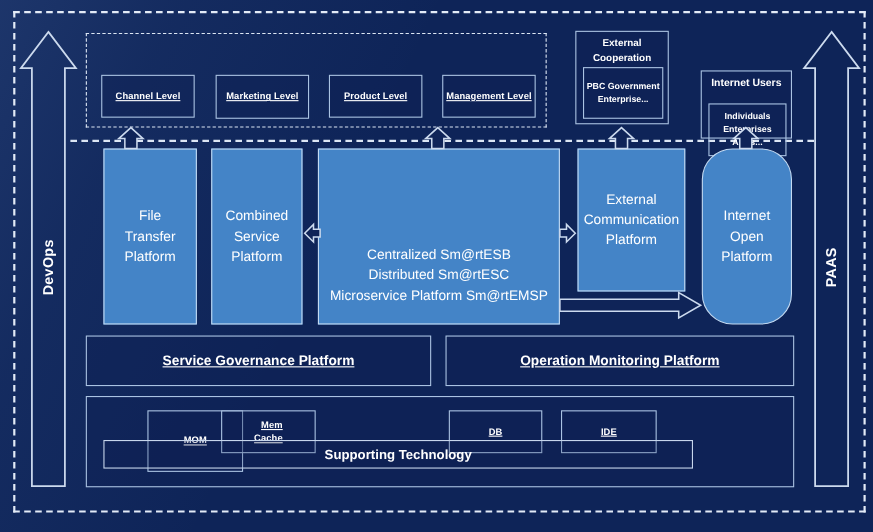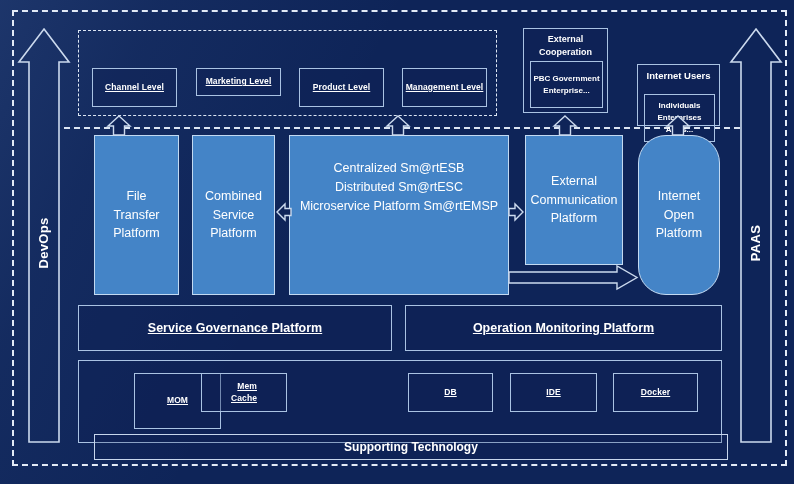--- a/index.html
+++ b/index.html
@@ -53,21 +53,21 @@
 
 <div class="stage">
 
   <div class="abs dashed-frame" style="left:12px;top:10px;width:775px;height:456px;"></div>
 
   <div class="abs hline" style="left:64px;top:127px;width:676px;"></div>
 
   <div class="abs dashed-box" style="left:78px;top:30px;width:419px;height:86px;"></div>
 
   <div class="abs navy-box small-bold" style="left:92px;top:68px;width:85px;height:39px;">Channel Level</div>
-  <div class="abs navy-box small-bold" style="left:196px;top:68px;width:85px;height:28px;">Marketing Level</div>
+  <div class="abs navy-box small-bold" style="left:196px;top:68px;width:85px;height:40px;">Marketing Level</div>
   <div class="abs navy-box small-bold" style="left:299px;top:68px;width:85px;height:39px;">Product Level</div>
   <div class="abs navy-box small-bold" style="left:402px;top:68px;width:85px;height:39px;">Management Level</div>
 
   <div class="abs title-box" style="left:523px;top:28px;width:85px;height:85px;">
     <div class="ttl">External
 Cooperation</div>
     <div class="inner-box" style="left:6px;top:32px;width:71px;height:45px;">PBC Government
 Enterprise...</div>
   </div>
 
@@ -77,43 +77,42 @@
 Enterprises
 APPs...</div>
   </div>
 
   <div class="abs platform" style="left:78px;top:135px;width:85px;height:160px;margin-left:16px;">File
 Transfer
 Platform</div>
   <div class="abs platform" style="left:192px;top:135px;width:83px;height:160px;">Combined
 Service
 Platform</div>
-  <div class="abs platform" style="left:289px;top:135px;width:220px;height:160px;align-items:flex-start;padding-top:23px;">Centralized Sm@rtESB
+  <div class="abs platform" style="left:289px;top:135px;width:220px;height:160px;align-items:flex-start;padding-top:86px;">Centralized Sm@rtESB
 Distributed Sm@rtESC
 Microservice Platform Sm@rtEMSP</div>
   <div class="abs platform" style="left:525px;top:135px;width:98px;height:130px;">External
 Communication
 Platform</div>
   <div class="abs platform" style="left:638px;top:135px;width:82px;height:160px;border-radius:28px;">Internet
 Open
 Platform</div>
 
   <div class="abs navy-box gov" style="left:405px;top:305px;width:317px;height:46px;">Operation Monitoring Platform</div>
   <div class="abs navy-box gov" style="left:78px;top:305px;width:314px;height:46px;">Service Governance Platform</div>
 
   <div class="abs navy-box" style="left:78px;top:360px;width:644px;height:83px;"></div>
 
   <div class="abs navy-box small-bold" style="left:98px;top:373px;width:87px;height:56px;margin-left:36px;">MOM</div>
   <div class="abs navy-box small-bold" style="left:201px;top:373px;width:86px;height:39px;">Mem
 Cache</div>
   <div class="abs navy-box small-bold" style="left:510px;top:373px;width:87px;height:39px;">IDE</div>
   <div class="abs navy-box small-bold" style="left:408px;top:373px;width:85px;height:39px;">DB</div>
-  <div class="abs navy-box small-bold" style="left:613px;top:373px;width:85px;height:39px;">Docker</div>
 
-  <div class="abs supportbar" style="left:94px;top:434px;width:634px;height:26px;">Supporting Technology</div>
+  <div class="abs supportbar" style="left:94px;top:400px;width:536px;height:26px;">Supporting Technology</div>
 
   <svg class="overlay" width="794" height="484" viewBox="0 0 794 484">
 
     <polygon class="arrow-outline" points="44,29 69,62 59,62 59,442 29,442 29,62 19,62"></polygon>
     <polygon class="arrow-outline" points="756,29 781,62 771,62 771,442 741,442 741,62 731,62"></polygon>
 
     <polygon class="arrow-filled" points="119,116 130,126 124.5,126 124.5,135 113.5,135 113.5,126 108,126"></polygon>
     <polygon class="arrow-filled" points="398,116 409,126 403.5,126 403.5,135 392.5,135 392.5,126 387,126"></polygon>
     <polygon class="arrow-filled" points="565,116 576,126 570.5,126 570.5,135 559.5,135 559.5,126 554,126"></polygon>
     <polygon class="arrow-filled" points="678,116 689,126 683.5,126 683.5,135 672.5,135 672.5,126 667,126"></polygon>

